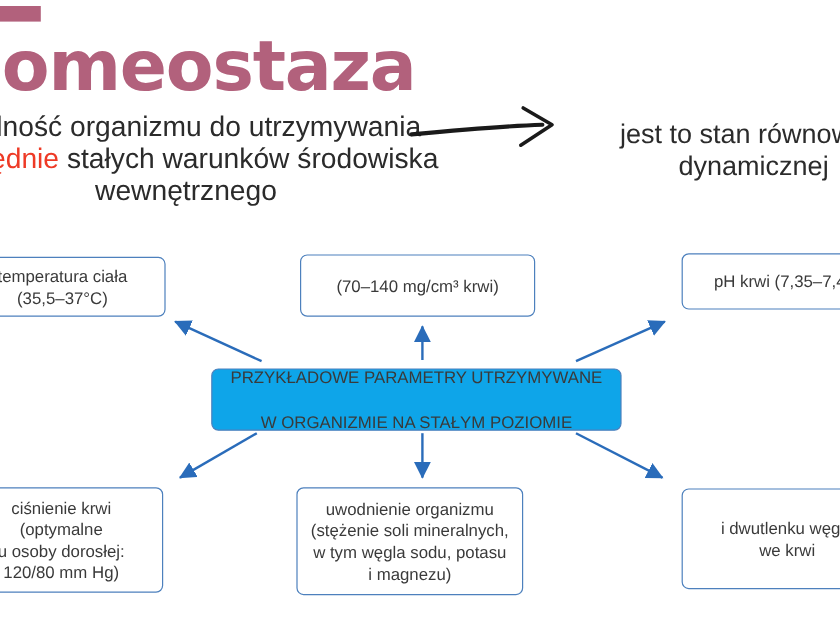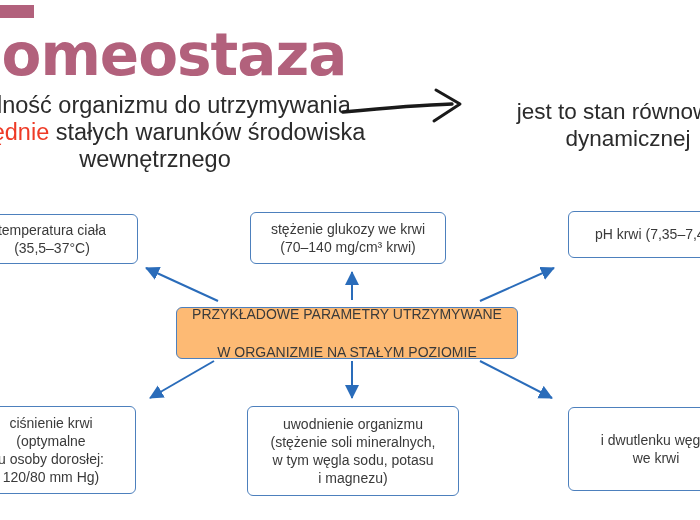--- a/index.html
+++ b/index.html
@@ -29,27 +29,27 @@
   .overlay {
     position:absolute; left:0; top:0; width:700px; height:520px;
     pointer-events:none;
   }
   .dbox {
     position:absolute; border:1.6px solid #4d80bd; border-radius:6px;
     background:#ffffff; display:flex; flex-direction:column;
     justify-content:center; align-items:center; text-align:center;
     font-size:14px; line-height:1.3; color:#3a3a3a; box-sizing:border-box;
   }
-  .center-box { background:#fdba74;gap:20px; }
+  .center-box { background:#0ea5e9;gap:20px; }
   .box-temperature { left:-34px; top:214px; width:172px; height:50px; }
   .box-glucose     { left:250px; top:212px; width:196px; height:52px; }
   .box-ph          { left:568px; top:211px; width:176px; height:47px; }
   .box-center      { left:176px; top:307px; width:342px; height:52px; }
   .box-pressure    { left:-34px; top:406px; width:170px; height:88px; }
-  .box-hydration   { left:247px; top:406px; width:212px; height:90px; }
+  .box-hydration   { left:247px; top:406px; width:189px; height:90px; }
   .box-oxygen      { left:568px; top:407px; width:176px; height:84px; }
 </style>
 </head>
 <body>
 
 <div class="slide">
 
   <div class="deco"></div>
 
   <h1 class="title">Homeostaza</h1>
@@ -86,21 +86,20 @@
       <line x1="480" y1="361" x2="552" y2="398" marker-end="url(#ah)"></line>
     </g>
   </svg>
 
   <div class="dbox box-temperature">
     <div>temperatura ciała</div>
     <div>(35,5–37°C)</div>
   </div>
 
   <div class="dbox box-glucose">
-    <div>stężenie glukozy we krwi</div>
     <div>(70–140 mg/cm³ krwi)</div>
   </div>
 
   <div class="dbox box-ph">
     <div>pH krwi (7,35–7,45)</div>
   </div>
 
   <div class="dbox center-box box-center">
     <div>PRZYKŁADOWE PARAMETRY UTRZYMYWANE</div>
     <div>W ORGANIZMIE NA STAŁYM POZIOMIE</div>

